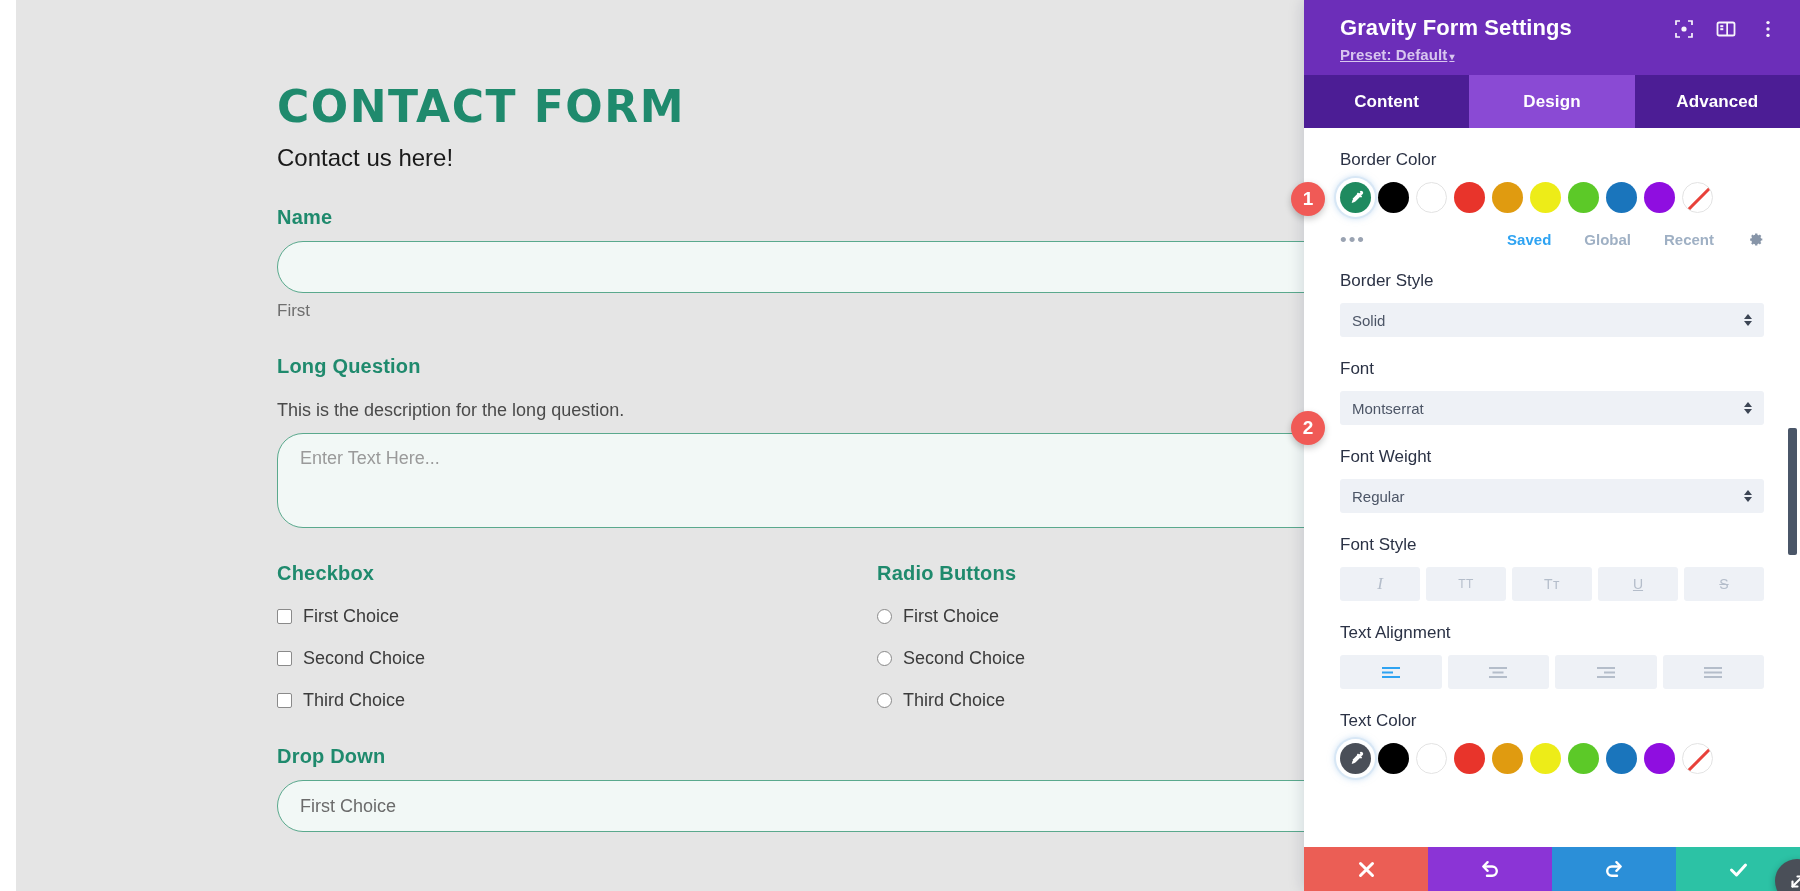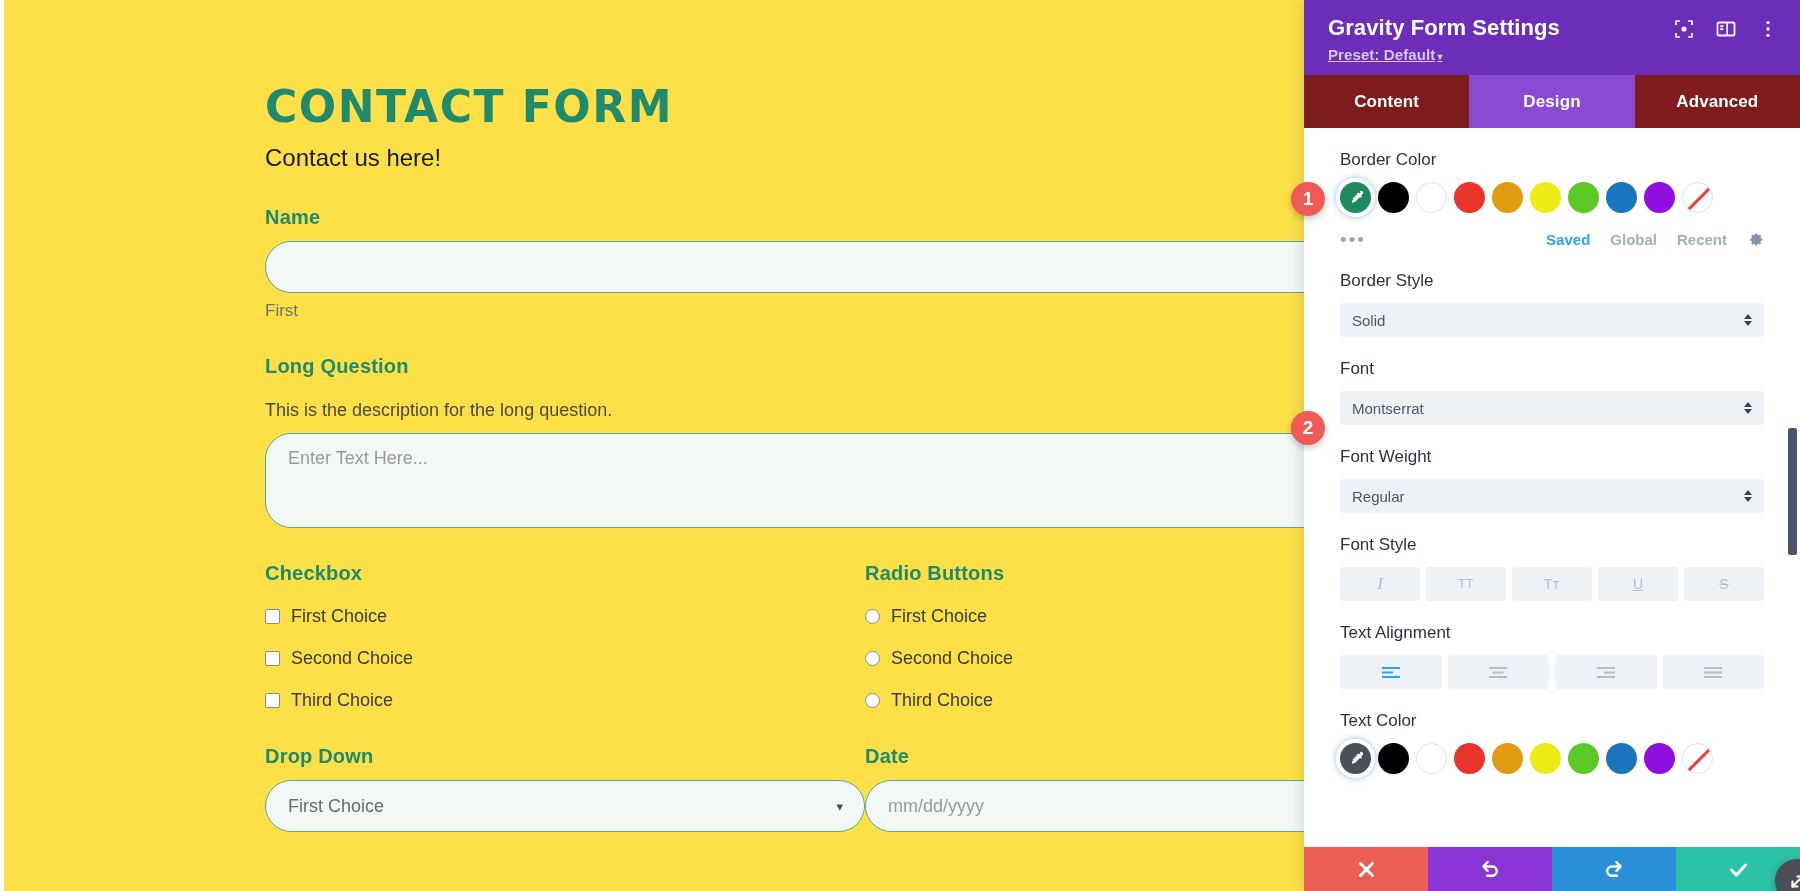--- a/index.html
+++ b/index.html
@@ -7,23 +7,23 @@
     width: 1800px; height: 891px;
     overflow: hidden;
     background: #ffffff;
     font-family: "Liberation Sans", sans-serif;
   }
 
   #root { position: relative; width: 1800px; height: 891px; }
 
   
   #canvas {
-    position: absolute; left: 4px; top: 0;
+    position: absolute; left: 16px; top: 0;
     width: 1304px; height: 891px;
-    background: #fde047;
+    background: #e5e5e5;
     overflow: hidden;
   }
   #form-wrap { position: absolute; left: 261px; top: 84px; width: 1200px; }
 
   .form-title {
     font-size: 44px;
     font-weight: 700;
     letter-spacing: 1.5px;
     color: #1f8a6d;
     line-height: 1.05;
@@ -123,21 +123,21 @@
   #panel {
     position: absolute; right: 0; top: 0;
     width: 496px; height: 891px;
     background: #ffffff;
     box-shadow: -2px 0 14px rgba(10,20,60,0.13);
     display: flex; flex-direction: column;
     overflow: hidden;
   }
   .panel-head {
     background: #6c2eb9;
-    padding: 15px 22px 12px 24px;
+    padding: 15px 22px 12px 36px;
     flex: none;
     position: relative;
   }
   .panel-head-row { display: flex; align-items: flex-start; }
   .panel-title {
     color: #fff;
     font-size: 22px;
     font-weight: 700;
     flex: 1 1 auto;
     line-height: 1.2;
@@ -149,21 +149,21 @@
     margin-top: 5px;
     color: #d8c6ef;
     font-size: 15px;
     font-weight: 700;
     cursor: pointer;
     letter-spacing: .1px;
     text-decoration: underline;
   }
   .panel-preset .caret { font-size: 10px; margin-left: 2px; }
 
-  .tabs { display: flex; background: #7f1d1d; flex: none; }
+  .tabs { display: flex; background: #4c1d95; flex: none; }
   .tab {
     flex: 1 1 0;
     text-align: center;
     color: #ffffff;
     font-size: 17px;
     font-weight: 700;
     padding: 17px 0 16px;
     cursor: pointer;
     letter-spacing: .1px;
   }
@@ -210,21 +210,21 @@
     background: #e8413a;
     transform: translateX(-50%) rotate(45deg);
   }
   .pipette { width: 16px; height: 16px; position: absolute; left: 50%; top: 50%; transform: translate(-50%,-50%); }
 
   .palette-meta {
     display: flex; align-items: center;
     margin-top: 17px;
   }
   .dots { color: #9aa3b2; font-size: 19px; letter-spacing: 2px; line-height: 1; flex: none; cursor: pointer; }
-  .meta-right { margin-left: auto; display: flex; align-items: center; gap: 20px; }
+  .meta-right { margin-left: auto; display: flex; align-items: center; gap: 33px; }
   .meta-link { font-size: 15px; font-weight: 700; color: #9fb0c4; cursor: pointer; }
   .meta-link.active { color: #2ea3f2; }
   .gear { width: 17px; height: 17px; cursor: pointer; }
 
   .sel-field {
     position: relative;
     height: 34px;
     background: #eef1f6;
     border-radius: 3px;
     display: flex; align-items: center;
@@ -368,24 +368,20 @@
       </div>
 
       <div class="field-block two-col">
         <div class="col">
           <div class="field-label">Drop Down</div>
           <div class="select-wrap">
             <input class="gf-input" type="text" readonly="" value="First Choice" style="">
             <span class="select-caret">▾</span>
           </div>
         </div>
-        <div class="col">
-          <div class="field-label">Date</div>
-          <input class="gf-input" type="text" value="" placeholder="mm/dd/yyyy" style="">
-        </div>
       </div>
 
     </div>
   </div>
 
   <div id="panel">
 
     <div class="panel-head">
       <div class="panel-head-row">
         <div class="panel-title">Gravity Form Settings</div>

